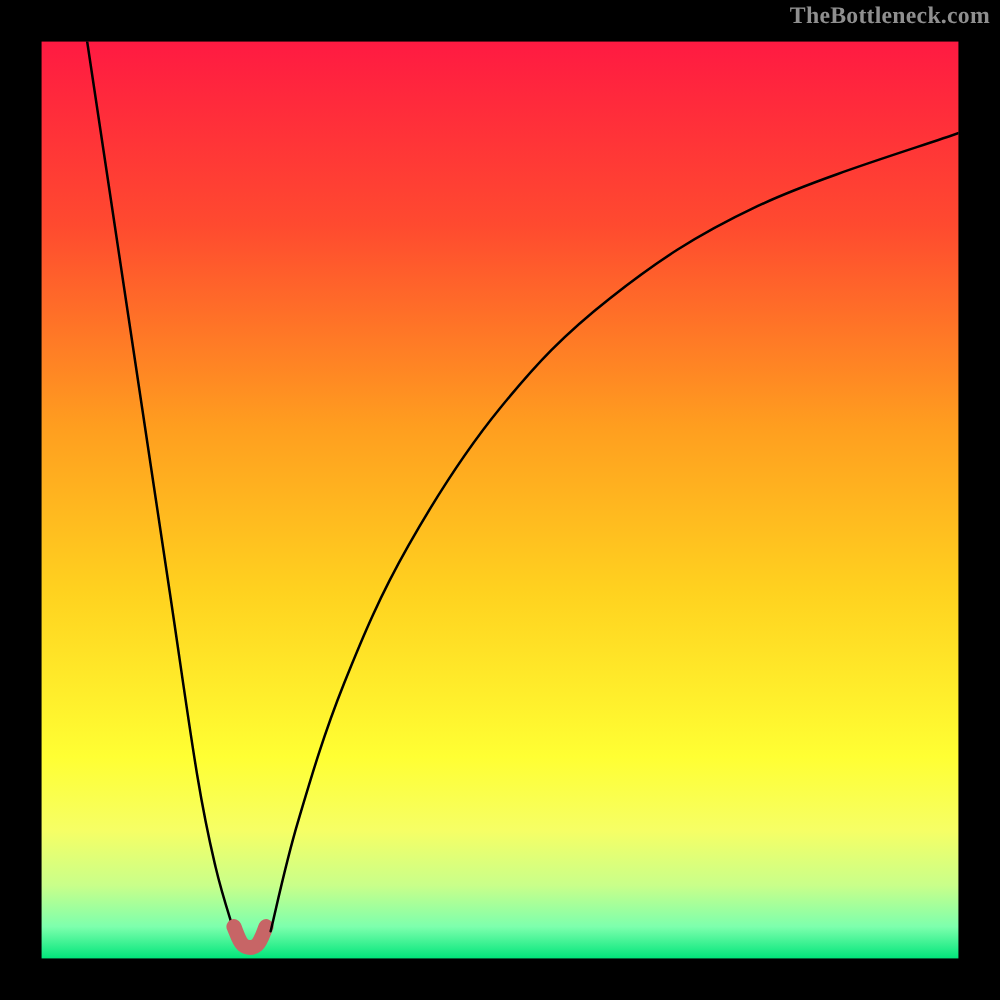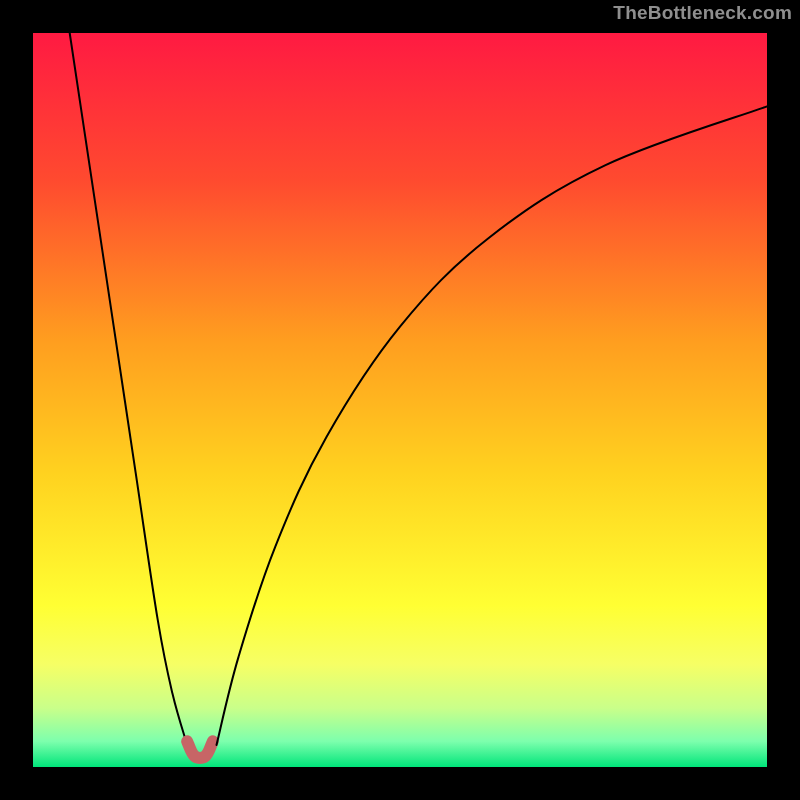--- a/index.html
+++ b/index.html
@@ -23,21 +23,21 @@
     left: 33px;
     top: 33px;
     width: 734px;
     height: 734px;
     overflow: hidden;
   }
   .watermark {
     position: absolute;
     top: 2px;
     right: 8px;
-    font-family: Liberation Sans, sans-serif;
+    font-family: Liberation Serif, serif;
     font-size: 19px;
     font-weight: 600;
     color: #8f8f8f;
     letter-spacing: 0.2px;
     user-select: none;
   }
 </style>
 </head>
 <body>
 

